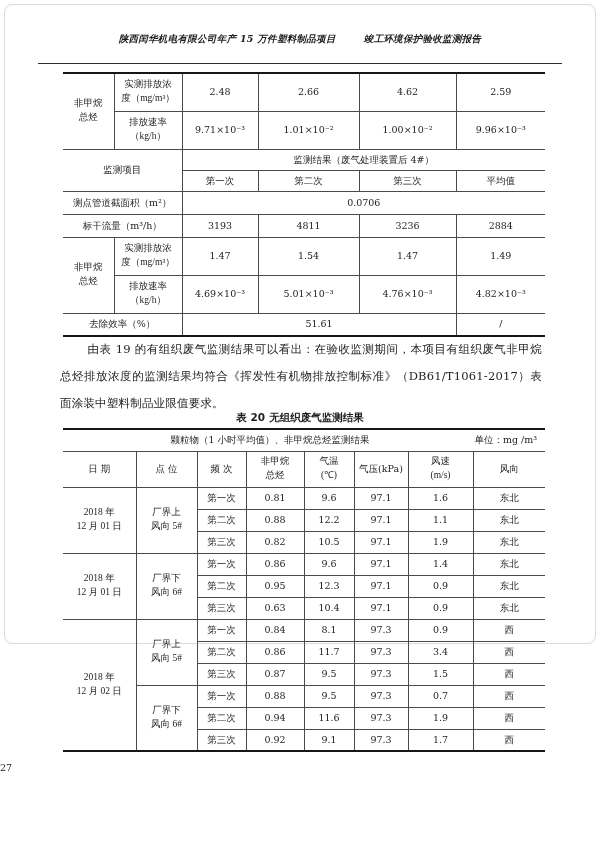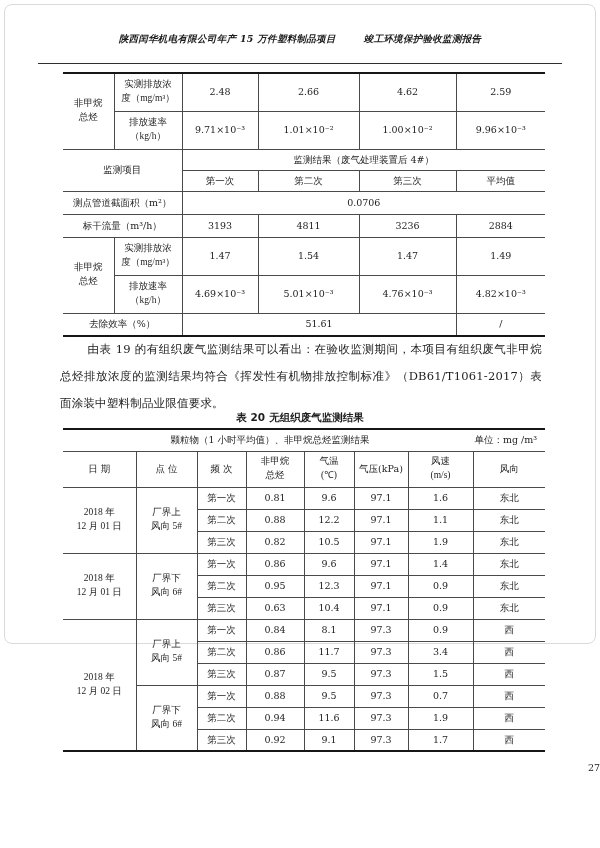--- a/index.html
+++ b/index.html
@@ -27,21 +27,21 @@
   .para { position:absolute; top:336px; left:60px; width:482px; font-size:11.5px; line-height:27px;
     text-align:justify; text-indent:2.4em; letter-spacing:.2px; }
 
   .t20-caption { position:absolute; top:411px; left:0; width:100%; text-align:center;
     font-family:"DejaVu Sans","Liberation Sans",sans-serif; font-weight:700; font-size:10.5px; }
   .t20-caption .cap-no { margin-right:4px; }
 
   .sub-td { position:relative; padding-right:70px !important; }
   .sub-unit { position:absolute; right:8px; top:50%; transform:translateY(-50%); white-space:nowrap; }
 
-  .page-num { position:absolute; top:762px; left:0; width:100%; text-align:right; font-size:9.5px; }
+  .page-num { position:absolute; top:762px; left:0; width:100%; text-align:left; font-size:9.5px; }
 </style>
 </head>
 <body>
 
 <div class="page">
   <div class="page-frame"></div>
 
   <div class="doc-header">
     <span class="hl">陕西闰华机电有限公司年产 15 万件塑料制品项目</span><span>竣工环境保护验收监测报告</span>
   </div>

